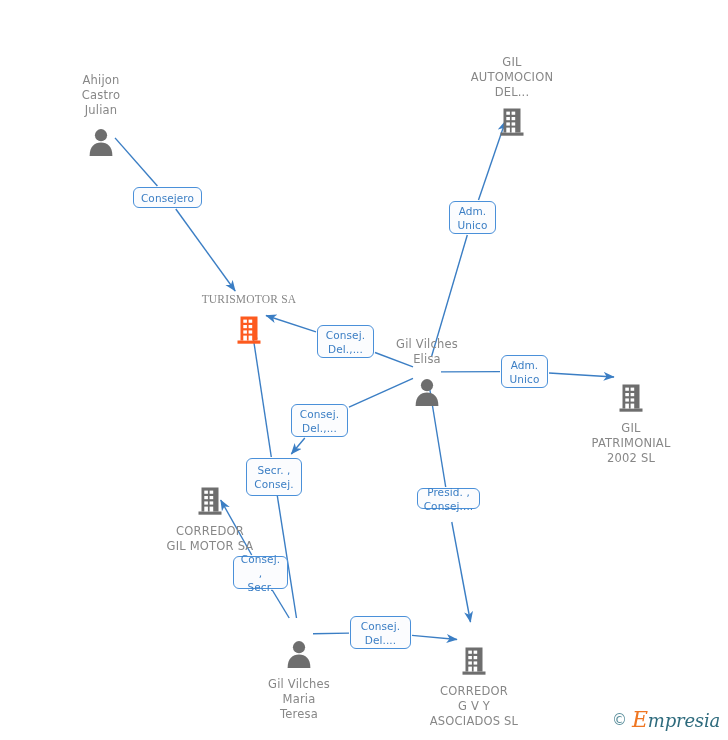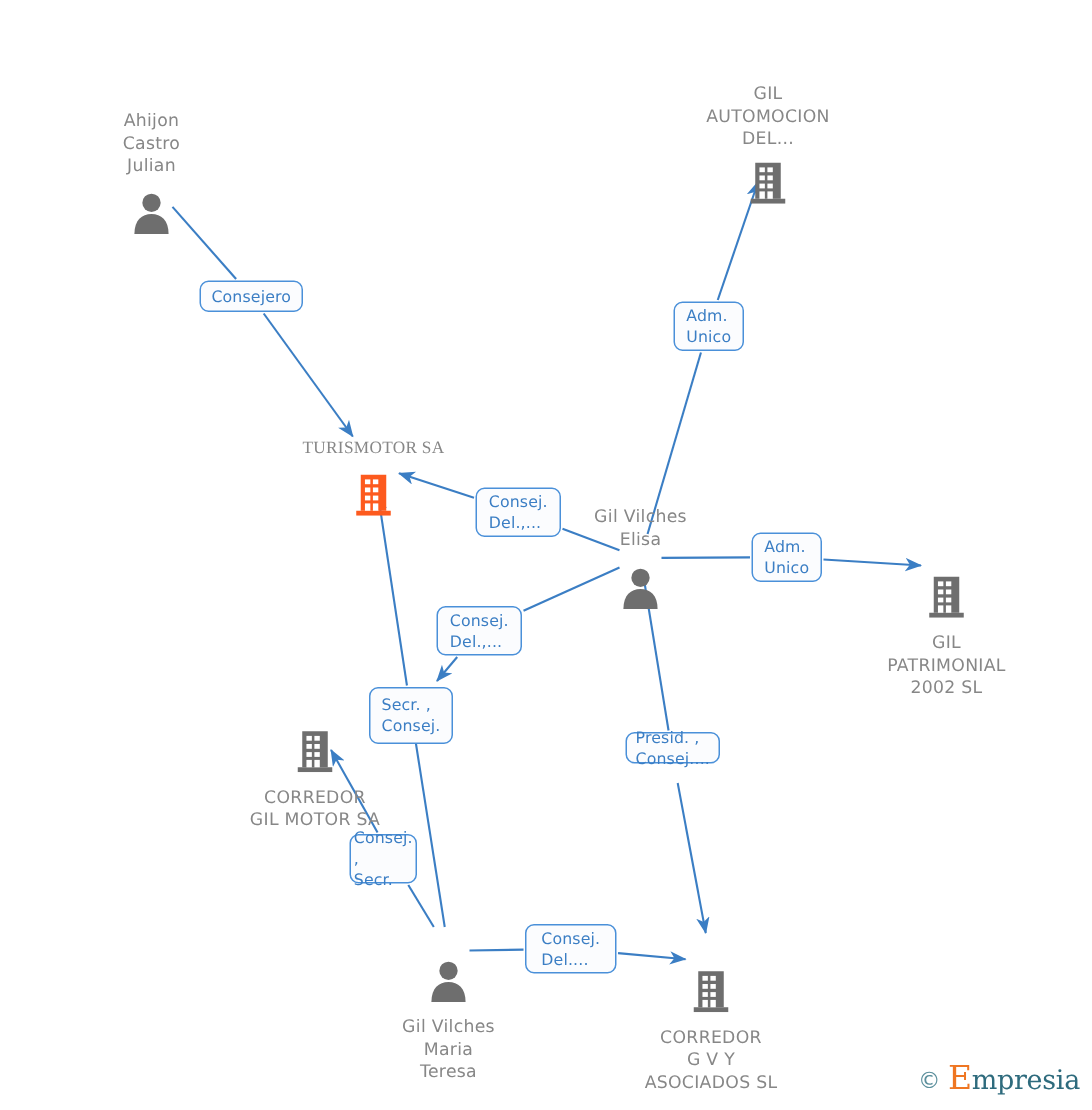--- a/index.html
+++ b/index.html
@@ -44,20 +44,21 @@
   }
   .edge-label {
     position: absolute;
     box-sizing: border-box;
     border: 1.3px solid #4a90d9;
     border-radius: 6px;
     background: #fbfcfe;
     color: #3b7ec4;
     font-size: 10.5px;
     line-height: 14px;
+    text-align: center;
     font-family: "DejaVu Sans", sans-serif;
     display: flex;
     align-items: center;
     justify-content: center;
     padding: 2px 5px;
     white-space: pre-line;
     letter-spacing: 0.1px;
   }
   .watermark {
     position: absolute;
@@ -68,20 +69,21 @@
     gap: 5px;
     font-family: "DejaVu Serif", serif;
   }
   .wm-c {
     color: #5b8f9c;
     font-size: 15px;
     font-family: "DejaVu Sans", sans-serif;
   }
   .wm-text {
     font-size: 18px;
+    font-style: italic;
     color: #2e6b7d;
     letter-spacing: -0.2px;
   }
   .wm-text .wm-e {
     color: #ef7622;
     font-size: 22px;
   }
 </style>
 </head>
 <body>
@@ -232,21 +234,21 @@
       <div class="edge-label" style="left: 317px; top: 325px; width: 57px; height: 33px; border-color: rgb(74, 144, 217); color: rgb(59, 126, 196);">Consej.
 Del.,...</div>
       <div class="edge-label" style="left: 501px; top: 355px; width: 47px; height: 33px; border-color: rgb(74, 144, 217); color: rgb(59, 126, 196);">Adm.
 Unico</div>
       <div class="edge-label" style="left: 291px; top: 404px; width: 57px; height: 33px; border-color: rgb(74, 144, 217); color: rgb(59, 126, 196);">Consej.
 Del.,...</div>
       <div class="edge-label" style="left: 246px; top: 458px; width: 56px; height: 38px; border-color: rgb(74, 144, 217); color: rgb(59, 126, 196);">Secr. ,
 Consej.</div>
       <div class="edge-label" style="left: 417px; top: 488px; width: 63px; height: 21px; border-color: rgb(74, 144, 217); color: rgb(59, 126, 196);">Presid. ,
 Consej....</div>
-      <div class="edge-label" style="left: 233px; top: 556px; width: 45px; height: 33px; border-color: rgb(74, 144, 217); color: rgb(59, 126, 196);">Consej. ,
+      <div class="edge-label" style="left: 233px; top: 556px; width: 55px; height: 33px; border-color: rgb(74, 144, 217); color: rgb(59, 126, 196);">Consej. ,
 Secr.</div>
       <div class="edge-label" style="left: 350px; top: 616px; width: 61px; height: 33px; border-color: rgb(74, 144, 217); color: rgb(59, 126, 196);">Consej.
 Del....</div>
     </div>
 
   <div class="watermark">
     <span class="wm-c">©</span>
     <span class="wm-text"><span class="wm-e">E</span><span>mpresia</span></span>
   </div>
 

